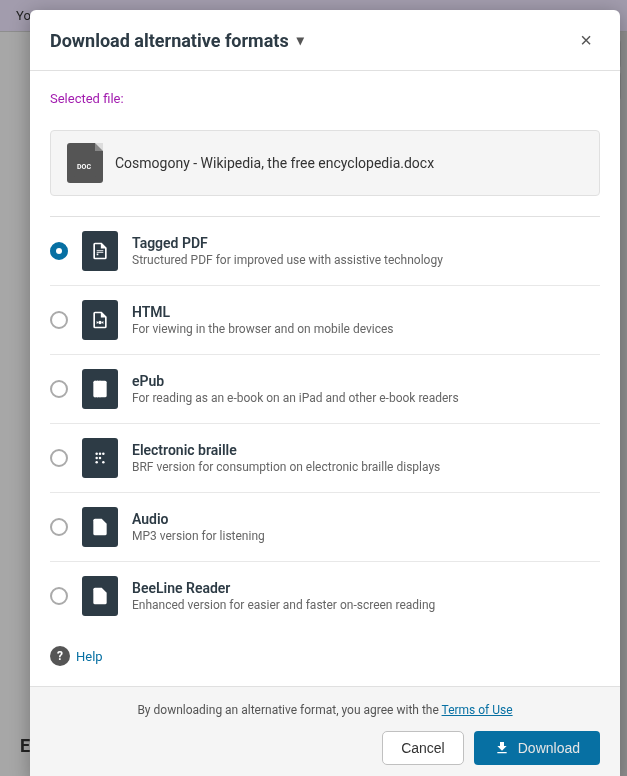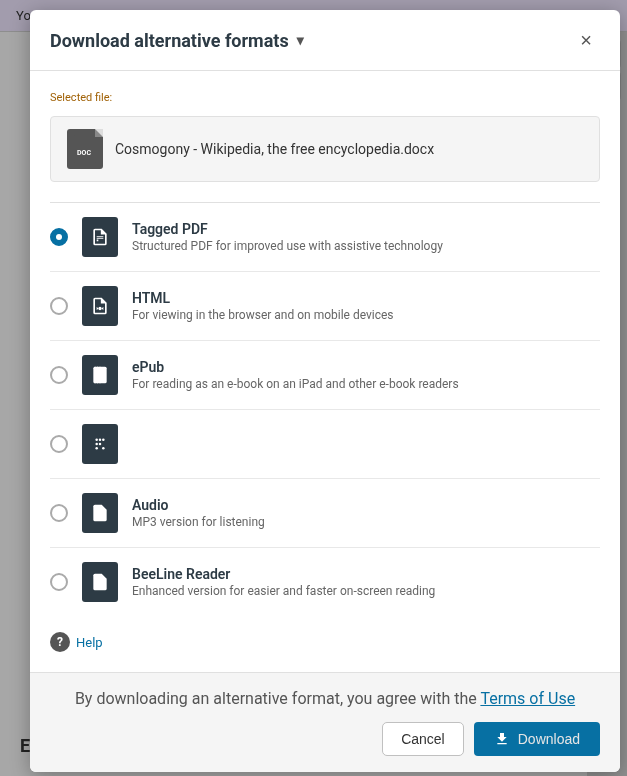--- a/index.html
+++ b/index.html
@@ -122,23 +122,23 @@
       align-items: center;
       justify-content: center;
       border-radius: 3px;
     }
 
     .modal-body {
       padding: 20px;
     }
 
     .selected-file-label {
-      font-size: 11px;
-      color: #a16207;
-      margin-bottom: 12px;
+      font-size: 13px;
+      color: #a21caf;
+      margin-bottom: 24px;
     }
 
     .selected-file-box {
       background: #f5f5f5;
       border: 1px solid #e0e0e0;
       border-radius: 4px;
       padding: 12px 16px;
       display: flex;
       align-items: center;
       gap: 12px;
@@ -274,21 +274,21 @@
       flex-shrink: 0;
     }
 
     .modal-footer {
       background: #f5f5f5;
       border-top: 1px solid #e0e0e0;
       padding: 16px 20px;
     }
 
     .terms-text {
-      font-size: 16px;
+      font-size: 12px;
       color: #555;
       text-align: center;
       margin-bottom: 14px;
     }
 
     .terms-link {
       color: #0770a3;
       text-decoration: underline;
       cursor: pointer;
     }
@@ -416,20 +416,24 @@
               <rect x="2" y="2" width="20" height="20" rx="2" fill="none"></rect>
               <circle cx="8" cy="7" r="1.5" fill="white"></circle>
               <circle cx="12" cy="7" r="1.5" fill="white"></circle>
               <circle cx="16" cy="7" r="1.5" fill="white"></circle>
               <circle cx="8" cy="12" r="1.5" fill="white"></circle>
               <circle cx="12" cy="12" r="1.5" fill="white"></circle>
               <circle cx="8" cy="17" r="1.5" fill="white"></circle>
               <circle cx="16" cy="17" r="1.5" fill="white"></circle>
             </svg>
           </div>
+          <div class="format-text">
+            <div class="format-name">Electronic braille</div>
+            <div class="format-desc">BRF version for consumption on electronic braille displays</div>
+          </div>
         </div>
 
         <div class="format-item">
           <div class="radio-btn"></div>
           <div class="format-icon">
             <svg viewBox="0 0 24 24">
               <path d="M14 2H6a2 2 0 0 0-2 2v16a2 2 0 0 0 2 2h12a2 2 0 0 0 2-2V8l-6-6z"></path>
               <path d="M9 13v4M12 10v7M15 12v5" stroke="white" stroke-width="1.5" stroke-linecap="round"></path>
             </svg>
           </div>

